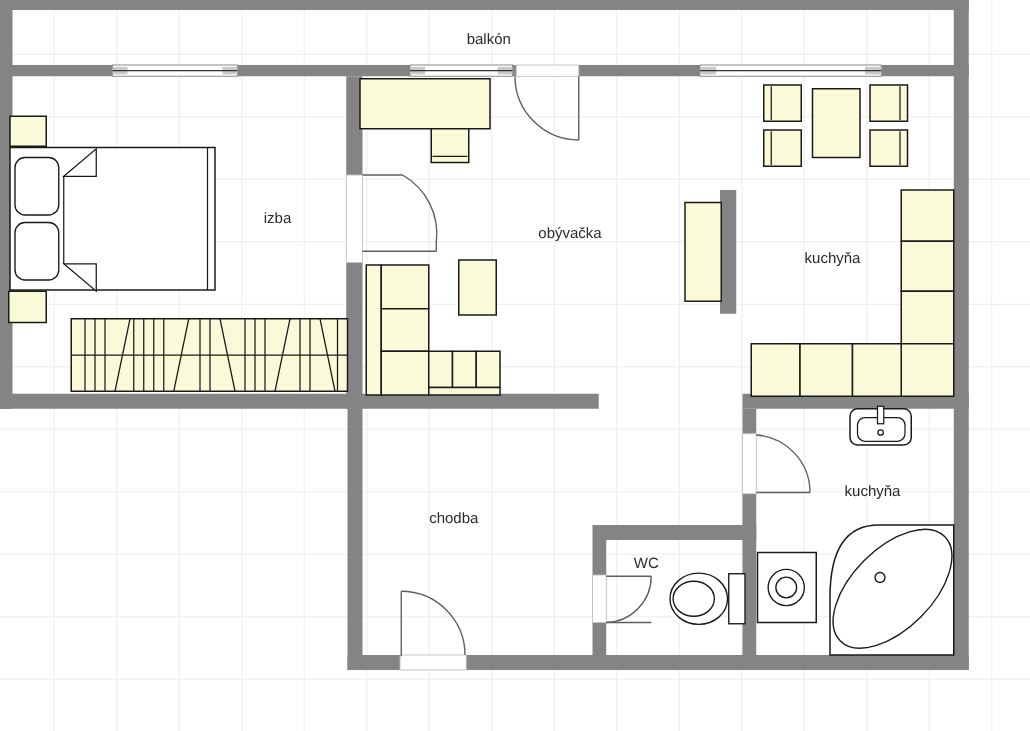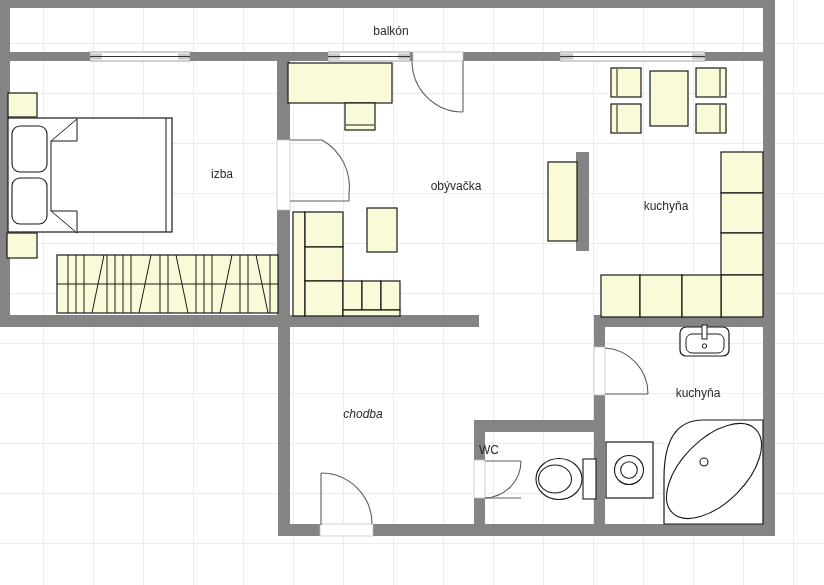--- a/index.html
+++ b/index.html
@@ -21,22 +21,22 @@
     transform:translate(-50%,-50%);
     font-size:12px;
     color:#2a2a2a;
     white-space:nowrap;
     user-select:none;
   }
   .lbl-balkon{left:391px;top:31px;}
   .lbl-izba{left:222px;top:174px;}
   .lbl-obyvacka{left:456px;top:186px;}
   .lbl-kuchyna{left:666px;top:206px;}
-  .lbl-chodba{left:363px;top:414px;font-style:italic;}
-  .lbl-wc{left:489px;top:450px;text-align:center;}
+  .lbl-chodba{left:363px;top:414px;}
+  .lbl-wc{left:517px;top:450px;text-align:center;}
   .lbl-kupelna{left:698px;top:393px;}
 </style>
 </head>
 <body>
 
 <div class="plan-viewport">
 
   <svg class="plan-svg" width="824" height="585" viewBox="0 0 824 585">
 
     <g fill="#848484" stroke="none">

